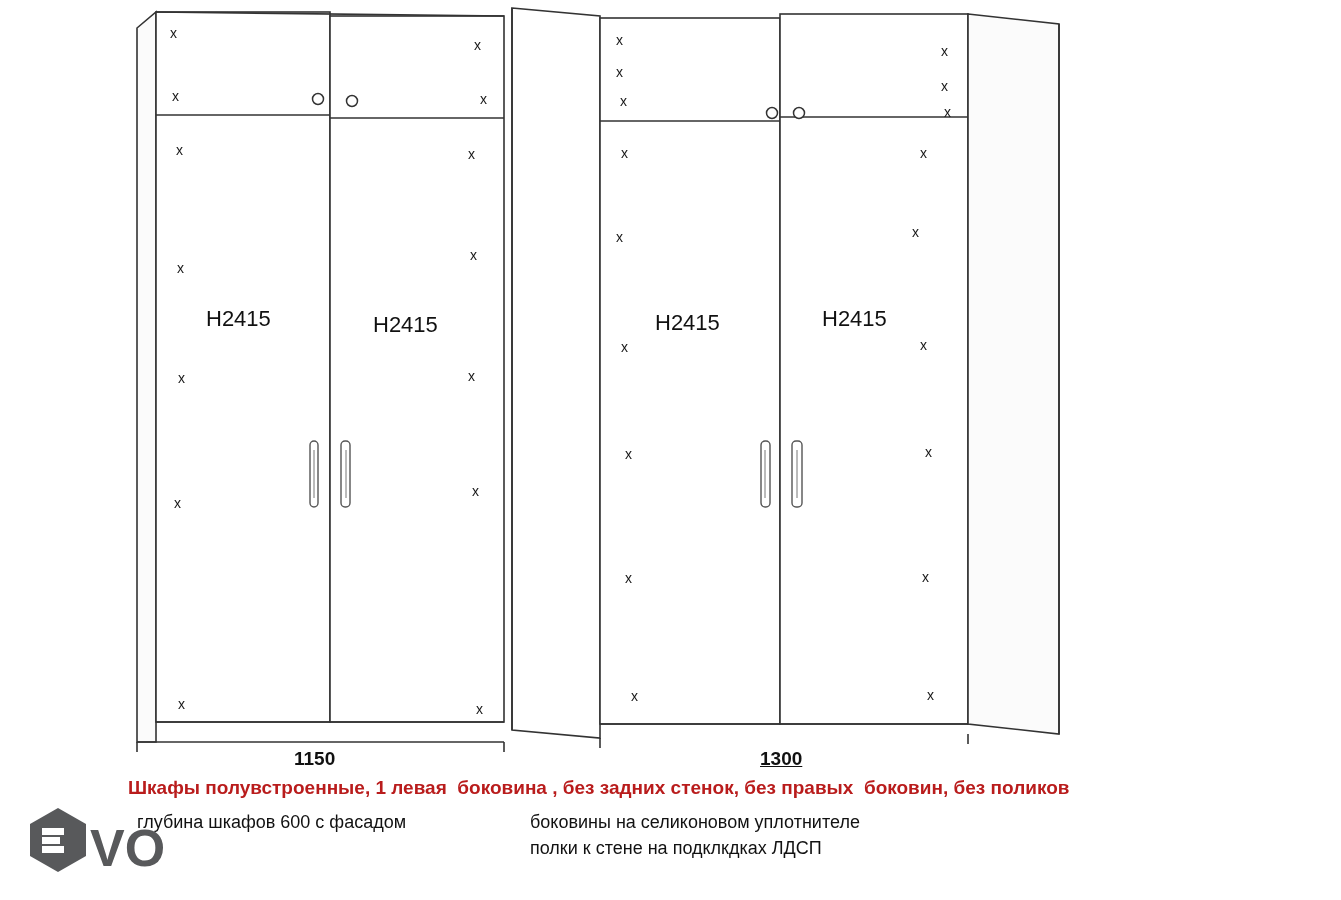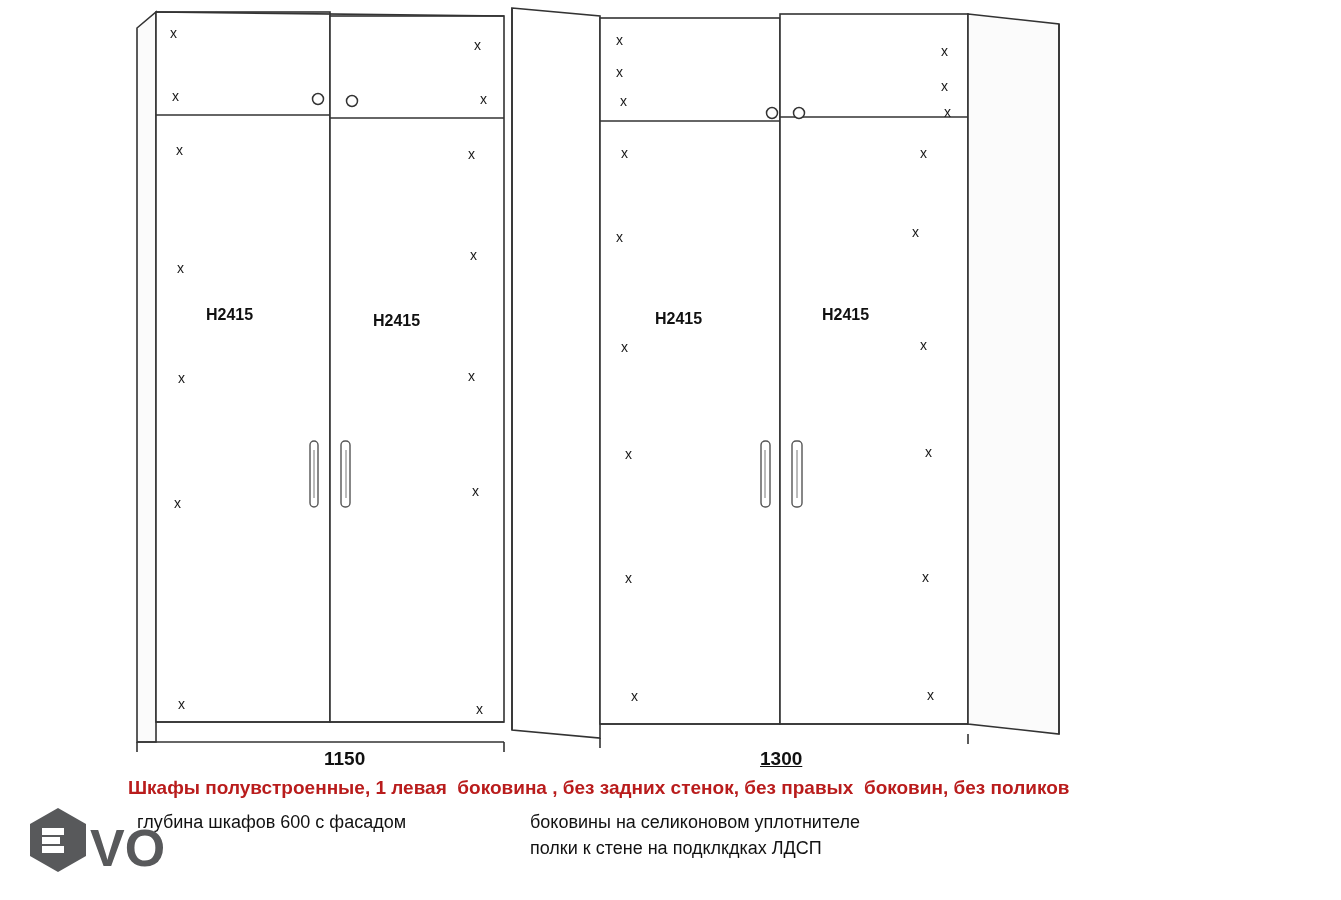--- a/index.html
+++ b/index.html
@@ -23,22 +23,22 @@
   }
   .drawing-svg {
     position: absolute;
     left: 0; top: 0;
   }
   .txt {
     position: absolute;
     white-space: pre;
   }
   .label-h {
-    font-size: 16px;
-    font-weight: bold;
+    font-size: 22px;
+    font-weight: normal;
     color: #111;
   }
   .dim {
     font-size: 19px;
     font-weight: bold;
     color: #111;
   }
   .note-main {
     font-size: 19px;
     font-weight: bold;
@@ -156,21 +156,21 @@
     </div>
 
   <div id="panel-labels">
       <div class="txt label-h" style="left: 206px; top: 306px;">H2415</div>
       <div class="txt label-h" style="left: 373px; top: 312px;">H2415</div>
       <div class="txt label-h" style="left: 655px; top: 310px;">H2415</div>
       <div class="txt label-h" style="left: 822px; top: 306px;">H2415</div>
     </div>
 
   <div id="dimension-labels">
-      <div class="txt dim" style="left: 324px; top: 748px; text-align: center;">1150</div>
+      <div class="txt dim" style="left: 294px; top: 748px; text-align: center;">1150</div>
       <div class="txt dim" style="left: 760px; top: 748px; text-decoration: underline;">1300</div>
     </div>
 
   <div class="txt note-main" style="left:128px; top:777px;">Шкафы полувстроенные, 1 левая  боковина , без задних стенок, без правых  боковин, без поликов</div>
 
   <div class="txt note-sub" style="left:137px; top:812px;">глубина шкафов 600 с фасадом</div>
   <div class="txt note-sub" style="left:530px; top:812px;">боковины на селиконовом уплотнителе</div>
   <div class="txt note-sub" style="left:530px; top:838px;">полки к стене на подклкдках ЛДСП</div>
 
   <svg id="logo" viewBox="0 0 150 78">

